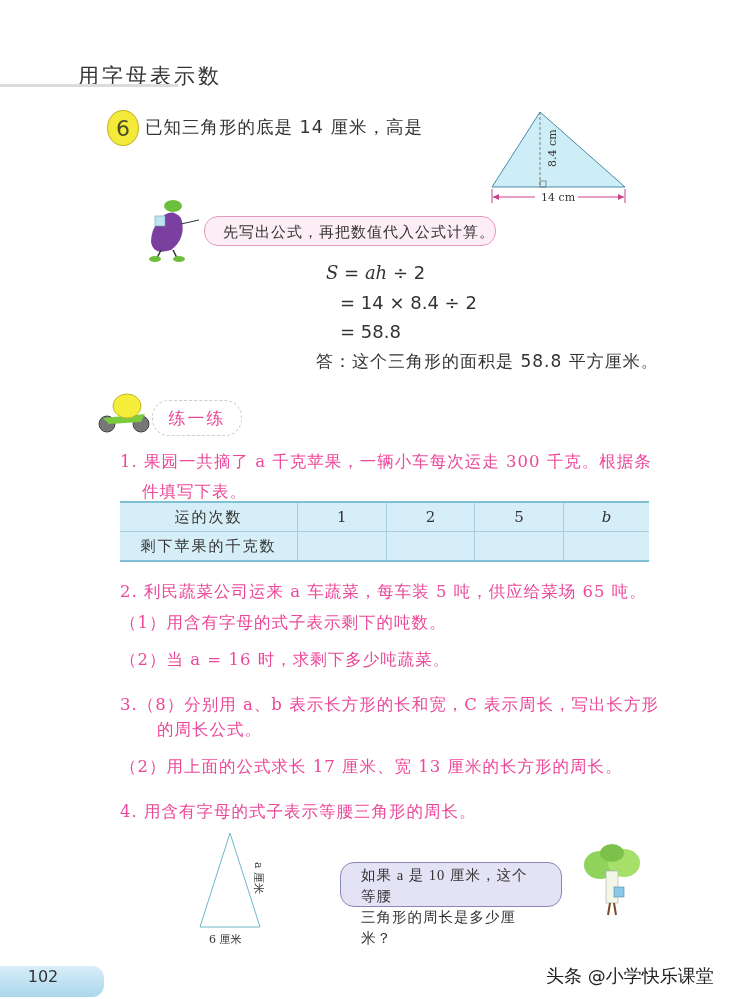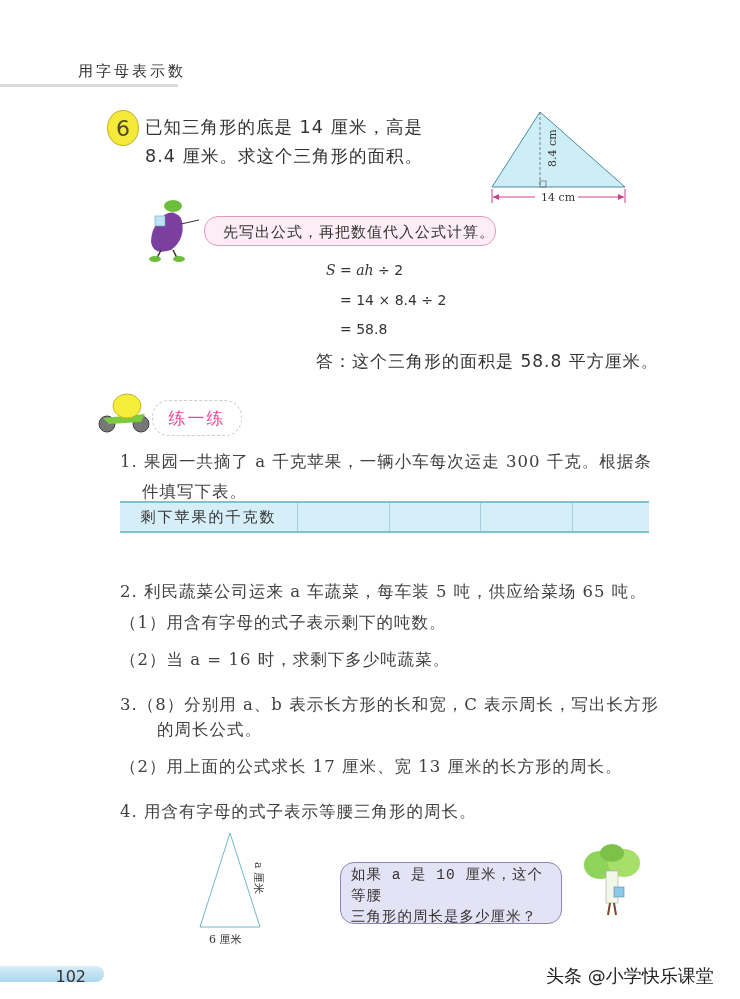--- a/index.html
+++ b/index.html
@@ -1,79 +1,78 @@
 <!DOCTYPE html>
 <html><head>
 <meta charset="utf-8">
 <style>
   html, body { margin:0; padding:0; background:#fff; }
   body { width:740px; height:999px; position:relative; overflow:hidden;
          font-family:"DejaVu Sans", "Liberation Sans", sans-serif; color:#2a2a2a; }
   .abs { position:absolute; }
-  .header-title { left:78px; top:62px; font-size:15px; letter-spacing:3px; color:#333;
+  .header-title { left:78px; top:62px; font-size:21px; letter-spacing:3px; color:#333;
                   font-family:"DejaVu Serif", serif; }
   .header-rule { left:0; top:84px; width:178px; height:3px; background:#dcdcdc; }
   .ex-badge { left:107px; top:110px; width:30px; height:34px; border-radius:50%;
               background:#f3ea3a; border:1px solid #c9b428; display:flex; align-items:center;
               justify-content:center; font-size:22px; color:#4a4a2a; }
   .ex-text { left:145px; top:113px; font-size:17.5px; line-height:29px; letter-spacing:1px; color:#333; }
   .tri-wrap { left:490px; top:105px; }
   .eggplant { left:135px; top:198px; }
   .bubble1 { left:204px; top:216px; width:292px; height:30px; border:1.5px solid #e49ac0;
              border-radius:14px; background:#fdeef6; font-size:15px; line-height:30px;
              padding-left:12px; box-sizing:border-box; letter-spacing:1px; color:#333;
              font-family:"DejaVu Serif", serif;text-align:right; }
-  .formula { font-size:14px; color:#333; }
+  .formula { font-size:18px; color:#333; }
   .f1 { left:326px; top:262px; }
   .f2 { left:340px; top:292px; }
   .f3 { left:340px; top:321px; }
   .answer { left:316px; top:350px; font-size:17px; letter-spacing:1px; color:#333; }
   .practice-icon { left:95px; top:392px; }
   .practice-cloud { left:152px; top:400px; width:88px; height:34px; border-radius:17px;
                     border:1.5px dashed #ccc; background:#fff; display:flex; align-items:center;
                     justify-content:center; color:#ec4899; font-size:17px; letter-spacing:2px; }
-  .q-text { font-size:16.5px; color:#404040; letter-spacing:1px; line-height:30px; font-family:"DejaVu Serif", serif; }
+  .q-text { font-size:16.5px; color:#ec4899; letter-spacing:1px; line-height:30px; font-family:"DejaVu Serif", serif; }
   .q1 { left:120px; top:447px; width:540px; }
   .q1 .indent { padding-left:22px; }
   table.data-table { position:absolute; left:120px; top:501px; width:529px; border-collapse:collapse;
                      background:#d6eef7; font-size:15px; color:#333; }
   table.data-table td { border-left:1px solid #a8cedd; border-top:1px solid #a8cedd; height:26px;
                         text-align:center; font-family:"DejaVu Serif", serif; }
   table.data-table tr:first-child td { border-top:2px solid #7fc0d6; }
   table.data-table tr:last-child td { border-bottom:2px solid #7fc0d6; }
   table.data-table td:first-child { border-left:none; width:175px; letter-spacing:2px; }
   .q2 { left:120px; top:577px; }
   .q2a { left:120px; top:608px; }
   .q2b { left:120px; top:645px; }
   .q3 { left:120px; top:690px; }
   .q3b { left:157px; top:715px; }
   .q3c { left:120px; top:752px;text-align:right; }
   .q4 { left:120px; top:797px; }
   .iso-wrap { left:195px; top:830px; }
-  .bubble2 { left:340px; top:862px; width:222px; height:62px; border:1.5px solid #8a86b8;
+  .bubble2 { left:340px; top:862px; width:222px; height:45px; border:1.5px solid #8a86b8;
              border-radius:14px; background:#e4e2f5; font-size:14.5px; line-height:21px;
-             padding:2px 10px; box-sizing:border-box; color:#333; letter-spacing:1px;
-             font-family:Liberation Mono, monospace; }
+             padding:2px 20px; box-sizing:border-box; color:#333; letter-spacing:1px;
+             font-family:Liberation Serif, serif; }
   .cabbage { left:578px; top:843px; }
-  .page-num { left:0; top:966px; width:104px; height:16px; border-radius:0 12px 12px 0;
-              background:linear-gradient(#d8eef8,#aad6ec); font-size:16px; text-align:right;
+  .page-num { left:0; top:966px; width:104px; height:31px; border-radius:0 12px 12px 0;
+              background:linear-gradient(#d8eef8,#aad6ec); font-size:16px; text-align:center;
               padding-right:18px; box-sizing:border-box; line-height:22px; color:#333; }
   .watermark { left:546px; top:964px; font-size:18px; color:#222; }
   i.m { font-family:"DejaVu Serif", serif; font-style:italic; }
 </style>
 </head>
 <body>
 
 <div class="abs header-title">用字母表示数</div>
 <div class="abs header-rule"></div>
 
 <div class="abs ex-badge">6</div>
 <div class="abs ex-text">
   <div>已知三角形的底是 14 厘米，高是</div>
-  <div>8.4 厘米。求这个三角形的面积。</div>
 </div>
 
 <div class="abs tri-wrap">
   <svg width="150" height="105" viewBox="0 0 150 105">
     <polygon points="2,82 50,7 135,82" fill="#cdeef6" stroke="#4a8aa6" stroke-width="1"></polygon>
     <line x1="50" y1="7" x2="50" y2="82" stroke="#666" stroke-dasharray="3,2" stroke-width="0.8"></line>
     <rect x="50" y="76" width="6" height="6" fill="none" stroke="#666" stroke-width="0.7"></rect>
     <text transform="translate(66,62) rotate(-90)" font-size="11" fill="#333" font-family="DejaVu Serif, serif">8.4 cm</text>
     <line x1="3" y1="92" x2="45" y2="92" stroke="#cc3f8a" stroke-width="1"></line>
     <line x1="88" y1="92" x2="134" y2="92" stroke="#cc3f8a" stroke-width="1"></line>
@@ -114,20 +113,27 @@
 </div>
 <div class="abs practice-cloud">练一练</div>
 
 <div class="abs q-text q1">
   <div>1. 果园一共摘了 a 千克苹果，一辆小车每次运走 300 千克。根据条</div>
   <div class="indent">件填写下表。</div>
 </div>
 
 <table class="data-table">
   <tbody>
+      <tr>
+    <td>运的次数</td>
+    <td>1</td>
+    <td>2</td>
+    <td>5</td>
+    <td style="font-style:italic">b</td>
+  </tr>
   <tr>
     <td>剩下苹果的千克数</td>
     <td></td>
     <td></td>
     <td></td>
     <td></td>
   </tr>
 </tbody>
   </table>
 

